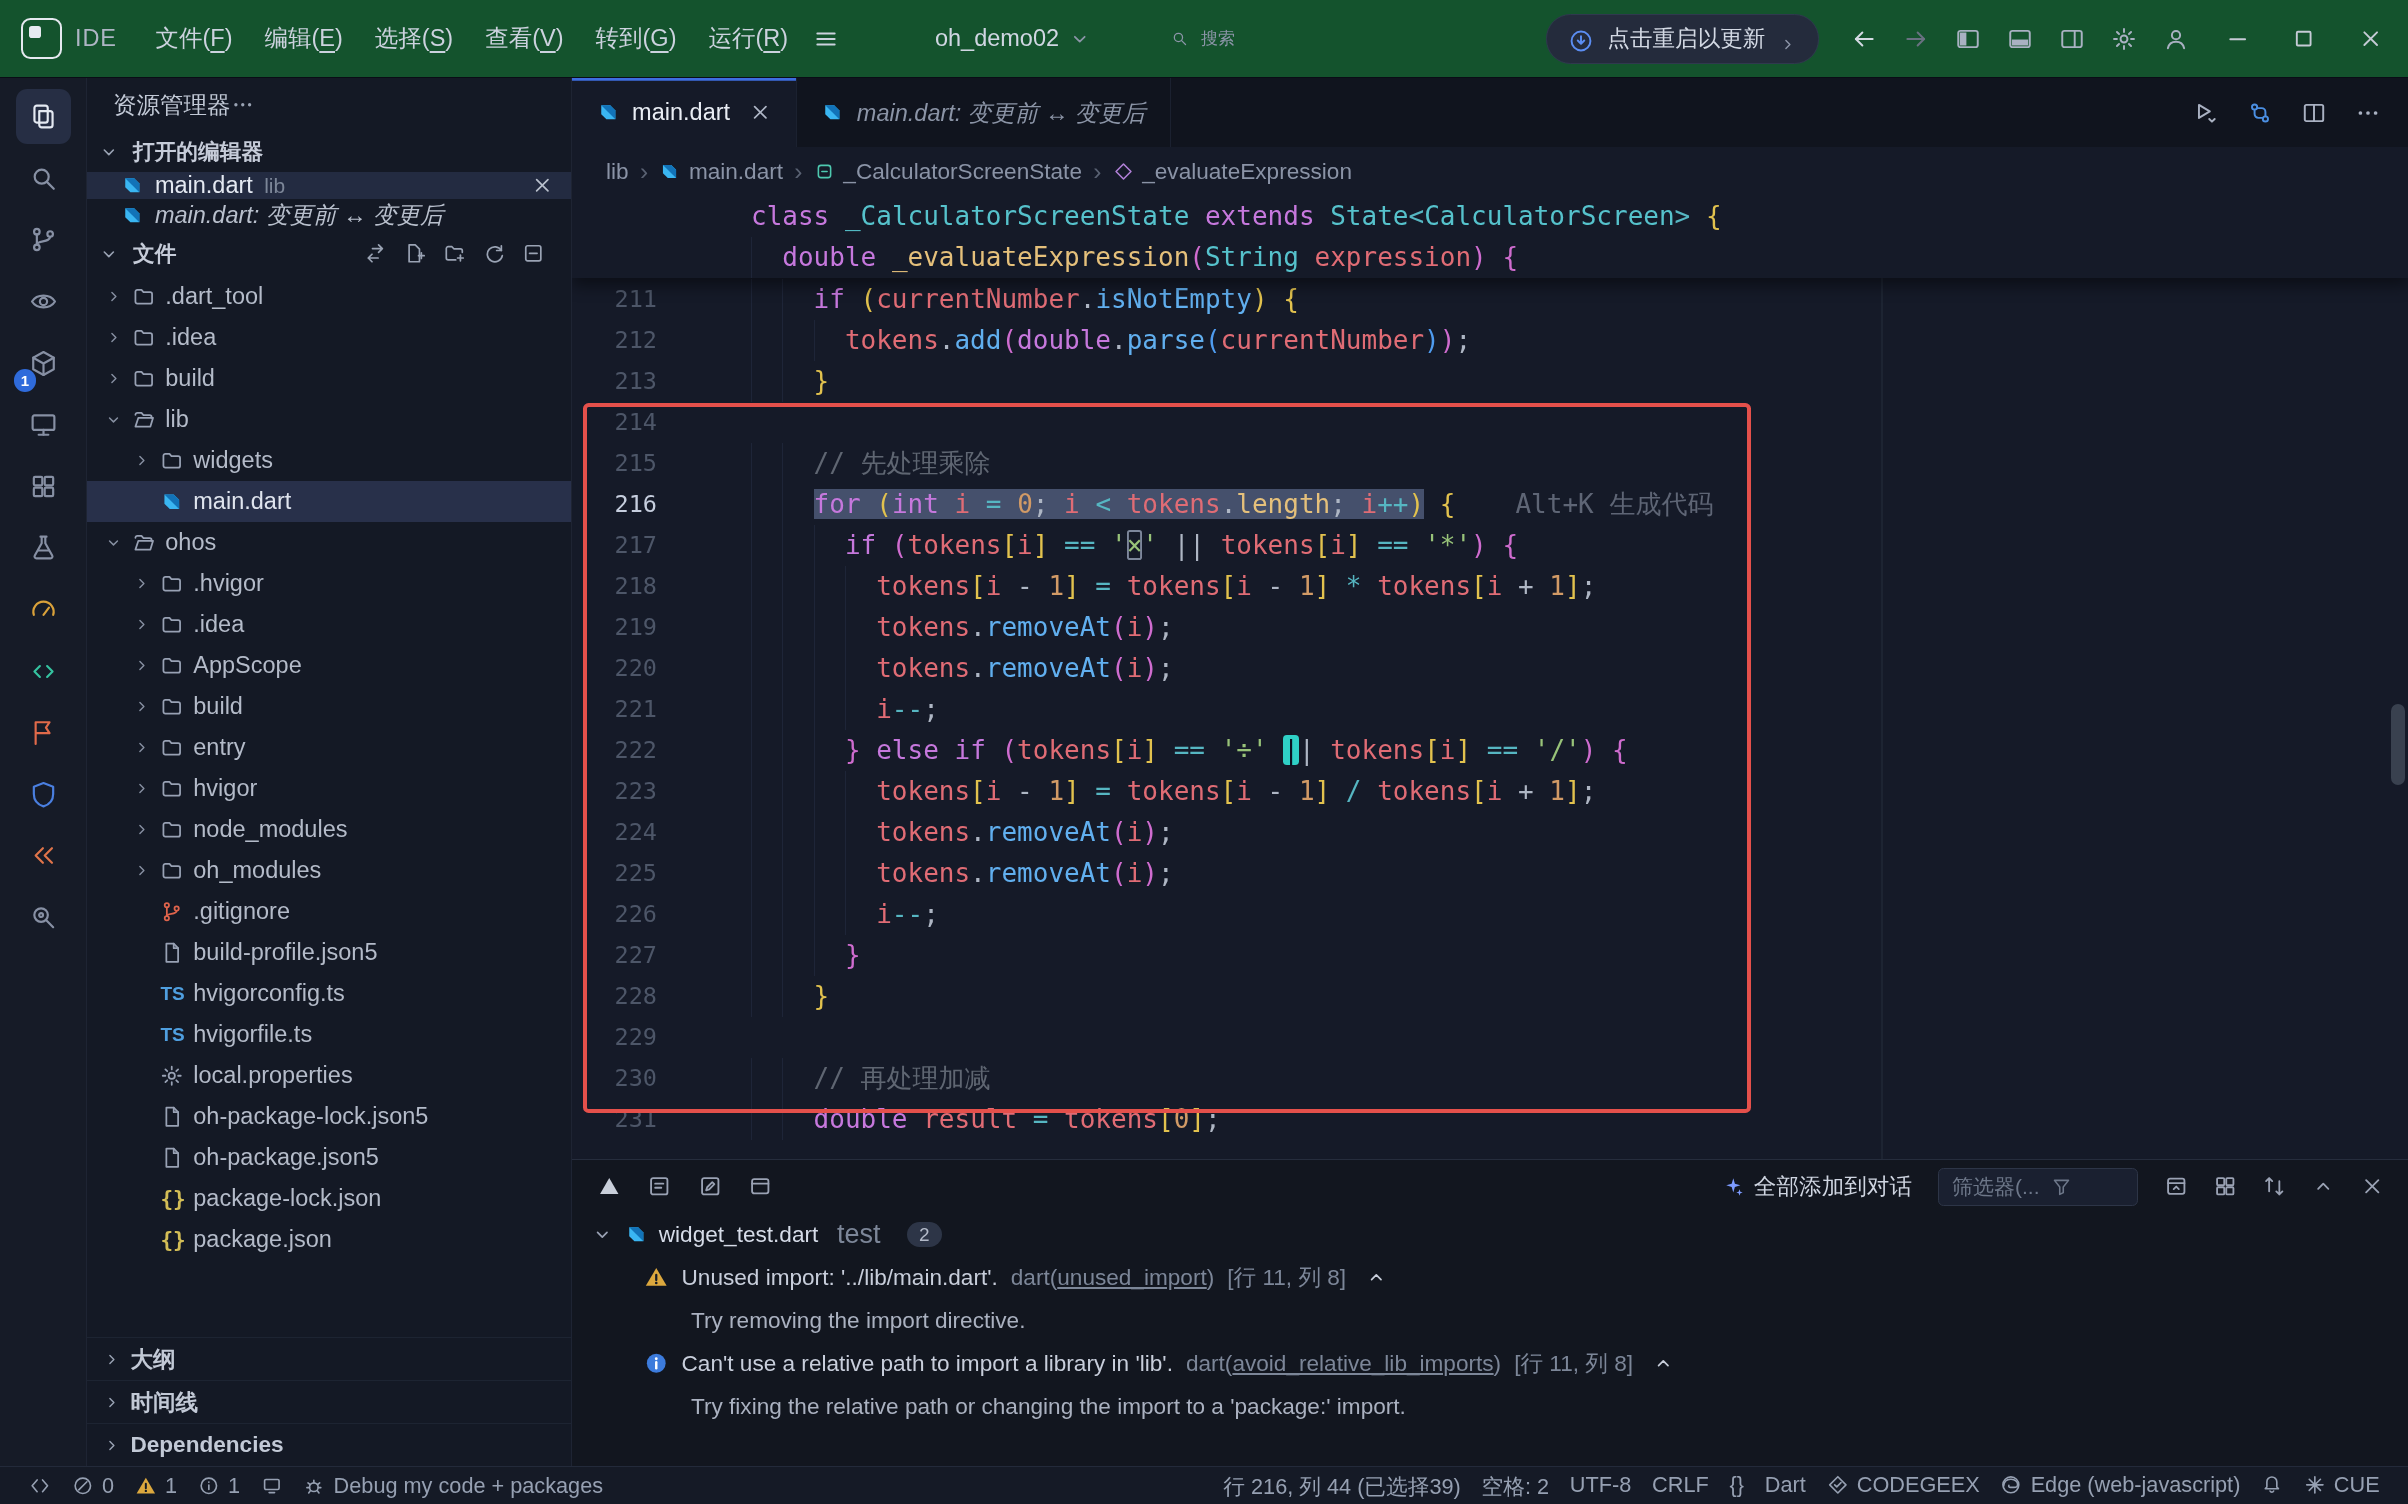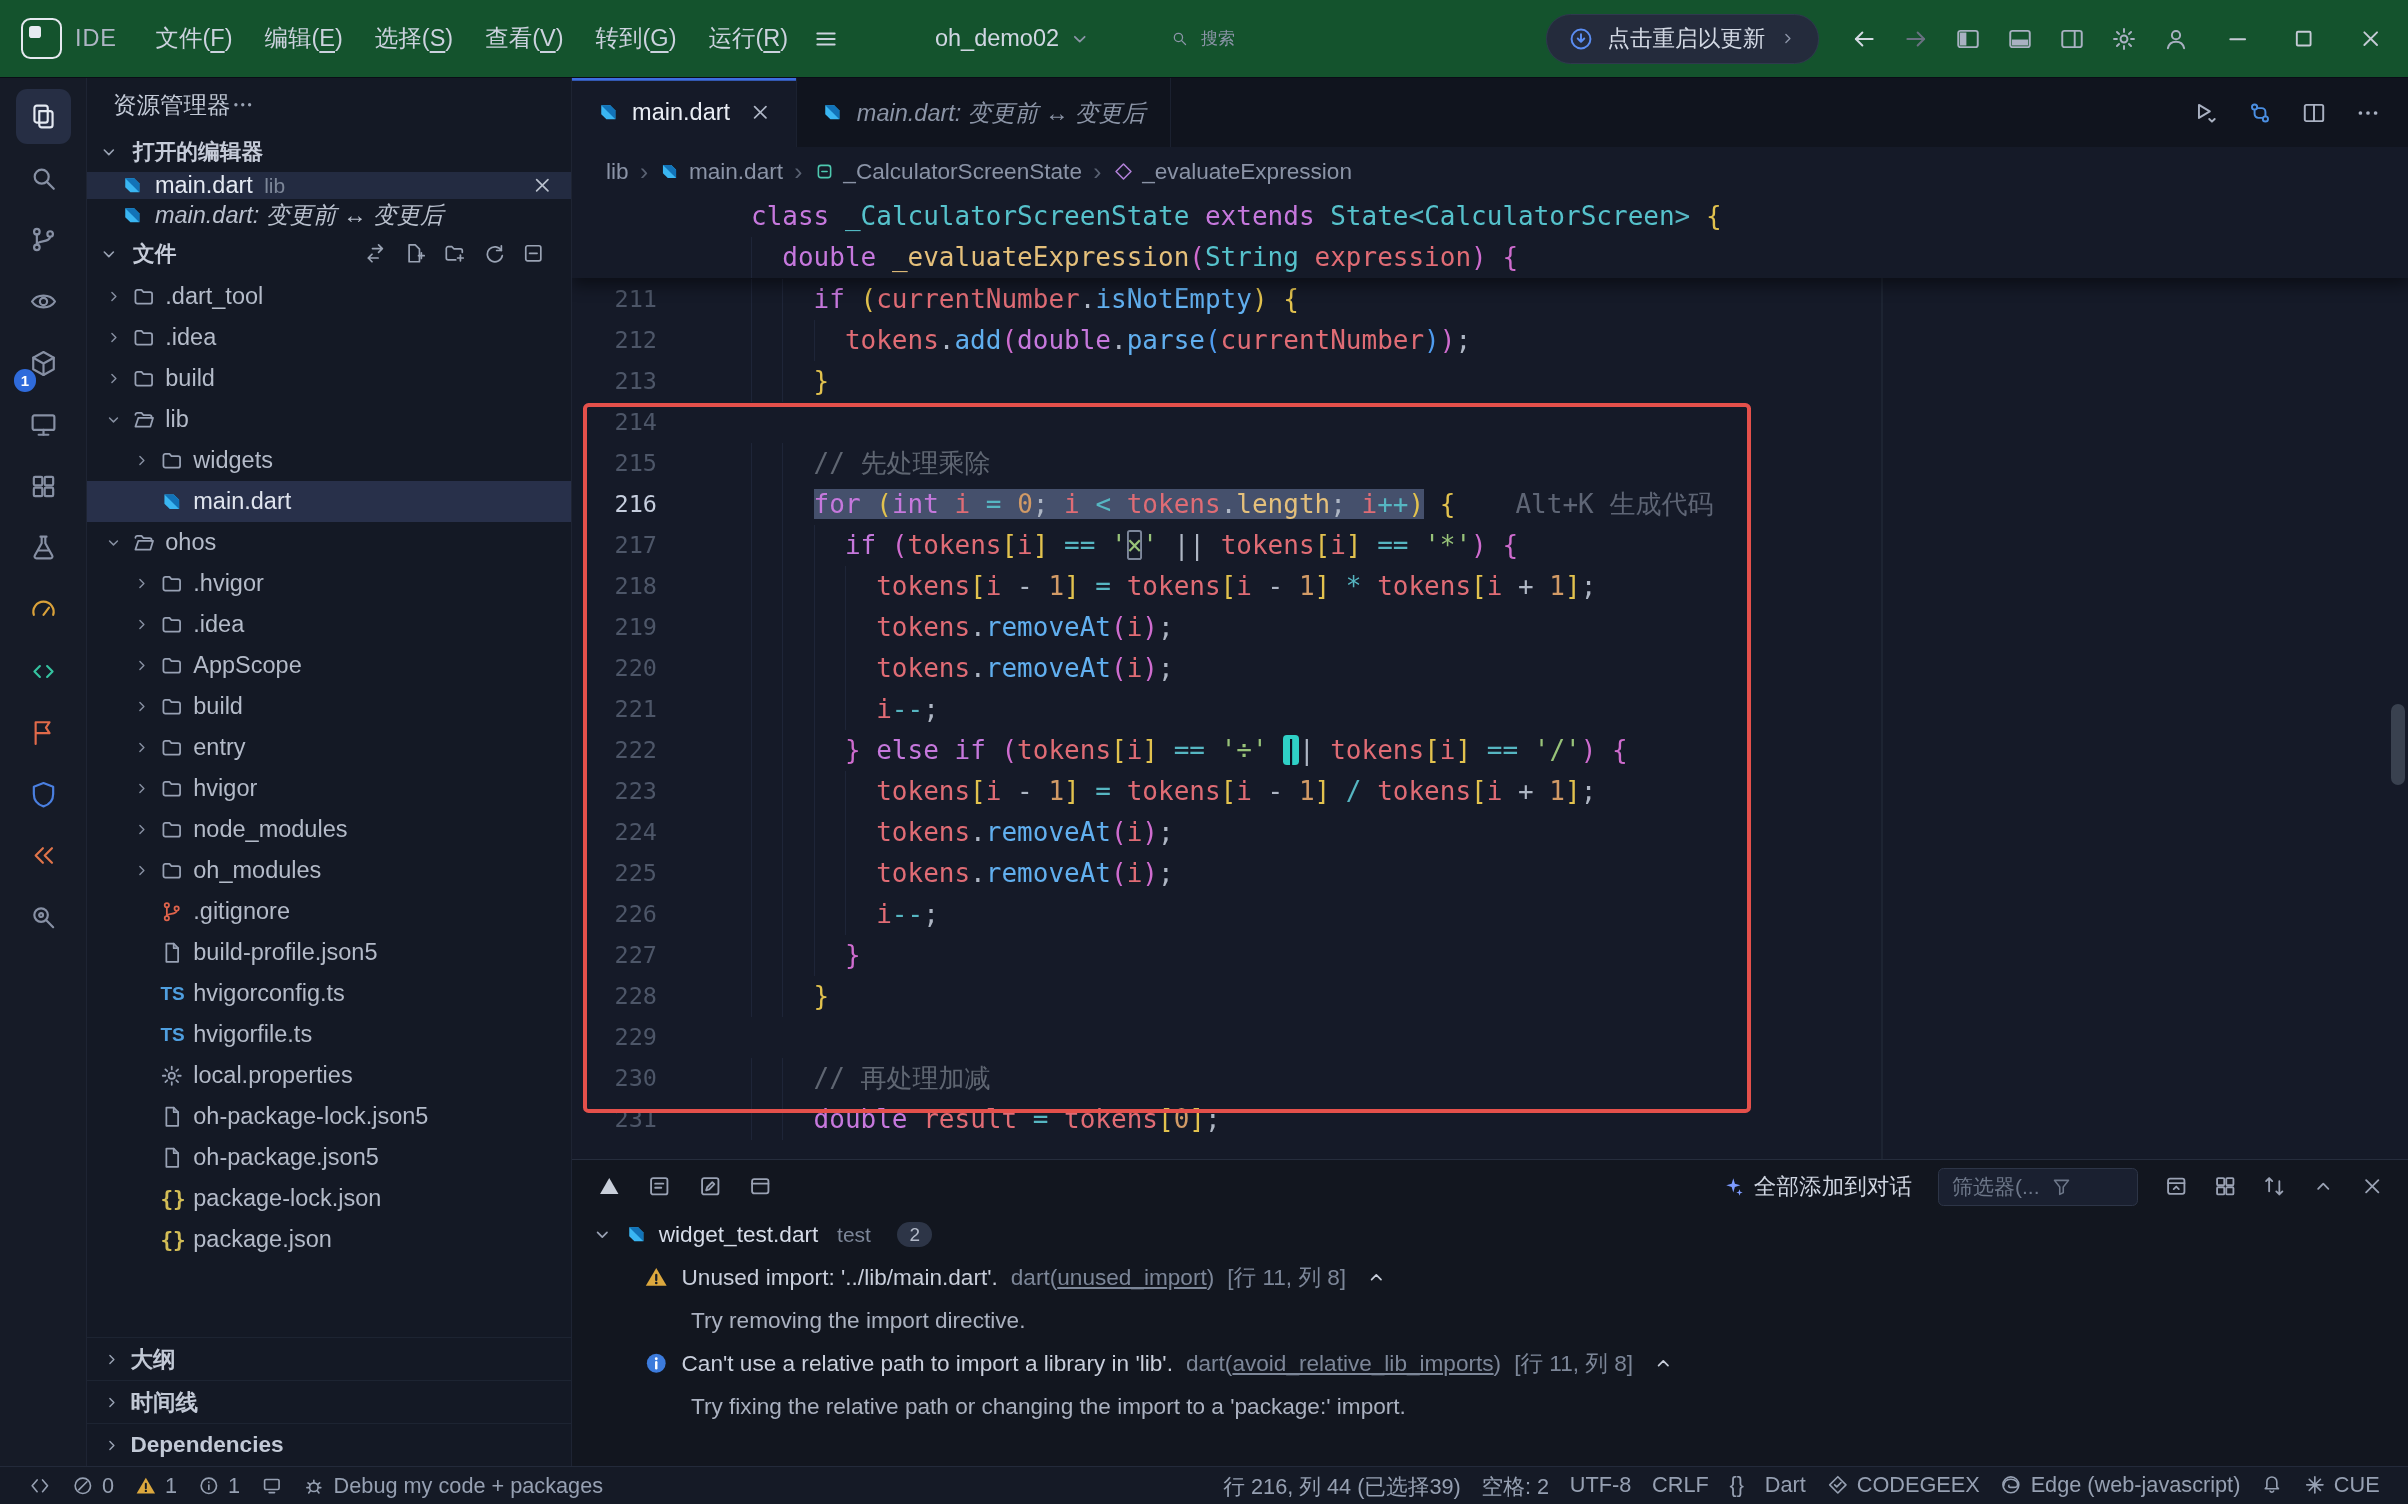--- a/index.html
+++ b/index.html
@@ -12,21 +12,21 @@
 .logo-box::after{content:'';position:absolute;left:5.6px;top:5.6px;width:12.2px;height:12.2px;background:#e6e9f0;border-radius:2.8px}
 .logo-text{font-size:23.5px;color:#aeb5c4;margin-right:22.6px;letter-spacing:0.9px}
 .menu-item{padding:0 16px;font-size:23.5px;color:#ccd2de;height:77px;line-height:77px;display:inline-block}
 .menu-item u{text-underline-offset:4.7px;text-decoration-thickness:1.9px}
 .menu-overflow{font-size:26px;color:#ccd2de;margin-left:9.4px}
 .sp1{flex:.9}.sp2{flex:1.05}
 .project-select{display:flex;align-items:center;gap:9.4px;font-size:23.5px;color:#d0d6e2}
 .project-select .ic{font-size:19px;color:#8c95a8}
 .tb-search{display:flex;align-items:center;gap:13px;color:#8c95a8;font-size:17px;margin-left:79px;min-width:264px}
 .tb-search .ic{font-size:24.5px}
-.update-pill{display:flex;align-items:center;gap:13px;background:#242b3c;border:0.9px solid #2f394e;border-radius:24.5px;padding:8.5px 21px;font-size:22.6px;color:#d3d9e4;margin-right:32px}
+.update-pill{display:flex;align-items:flex-end;gap:13px;background:#242b3c;border:0.9px solid #2f394e;border-radius:24.5px;padding:8.5px 21px;font-size:22.6px;color:#d3d9e4;margin-right:32px}
 .update-pill .dl{font-size:26px;color:#5b8df2}.update-pill .ch{font-size:19px;color:#8c95a8}
 .tb-actions{display:flex;align-items:center;gap:26px;margin-right:26px}
 .tb-actions .ic{font-size:26px}
 .win-controls{display:flex;align-items:center;gap:41px;margin:0 26px 0 9.4px;color:#c6cbd6}
 .win-controls .ic{font-size:25.4px}
 
 .main{flex:1;display:flex;min-height:0}
 .activitybar{width:87px;background:#161b27;border-right:0.9px solid #1e2433;display:flex;flex-direction:column;align-items:center;padding-top:11.3px;gap:6.6px}
 .act-item{width:55px;height:55px;border-radius:11.3px;display:flex;align-items:center;justify-content:center;color:#8790a4;position:relative;font-size:29px}
 .act-item.active{background:#262e44;color:#e4e9f2}
@@ -102,21 +102,21 @@
 .add-chat .ic{font-size:24.5px;color:#7d9bff}
 .filter-box{display:flex;align-items:center;gap:11.3px;width:200px;height:38px;background:#1a2030;border:0.9px solid #2d3547;border-radius:5.6px;padding:0 13px;font-size:21px;color:#6d7789}
 .filter-box .ic{font-size:19px;margin-left:auto}
 .pt-icons{display:flex;gap:24.5px;color:#9aa2b4}
 .pt-icons .ic{font-size:24.5px}
 .pr-row{display:flex;align-items:center;height:43px;font-size:22.6px}
 .pr-file{padding-left:19px;gap:11.3px}
 .pr-file .chev{font-size:19px;color:#9aa2b4}
 .pr-file .ic{font-size:22.6px}
 .pr-name{color:#d6dce8}
-.pr-hint{color:#7c8698;font-size:21px;margin-left:7.5px}
+.pr-hint{color:#7c8698;font-size:27px;margin-left:7.5px}
 .pr-count{margin-left:15px;background:#2d3547;border-radius:13px;padding:1.9px 12.2px;font-size:19px;color:#b3bac9}
 .pr-item{padding-left:72px;gap:13px}
 .pr-item .sev{font-size:24.5px}
 .pr-msg{color:#c8cedb}
 .pr-src{color:#7c8698}
 .pr-link{text-decoration:underline}
 .pr-loc{color:#7c8698}
 .pr-fix{color:#c8cedb;font-size:22.6px;margin-left:5.6px}
 .pr-hintrow{padding-left:119px;color:#aab1c0}
 

